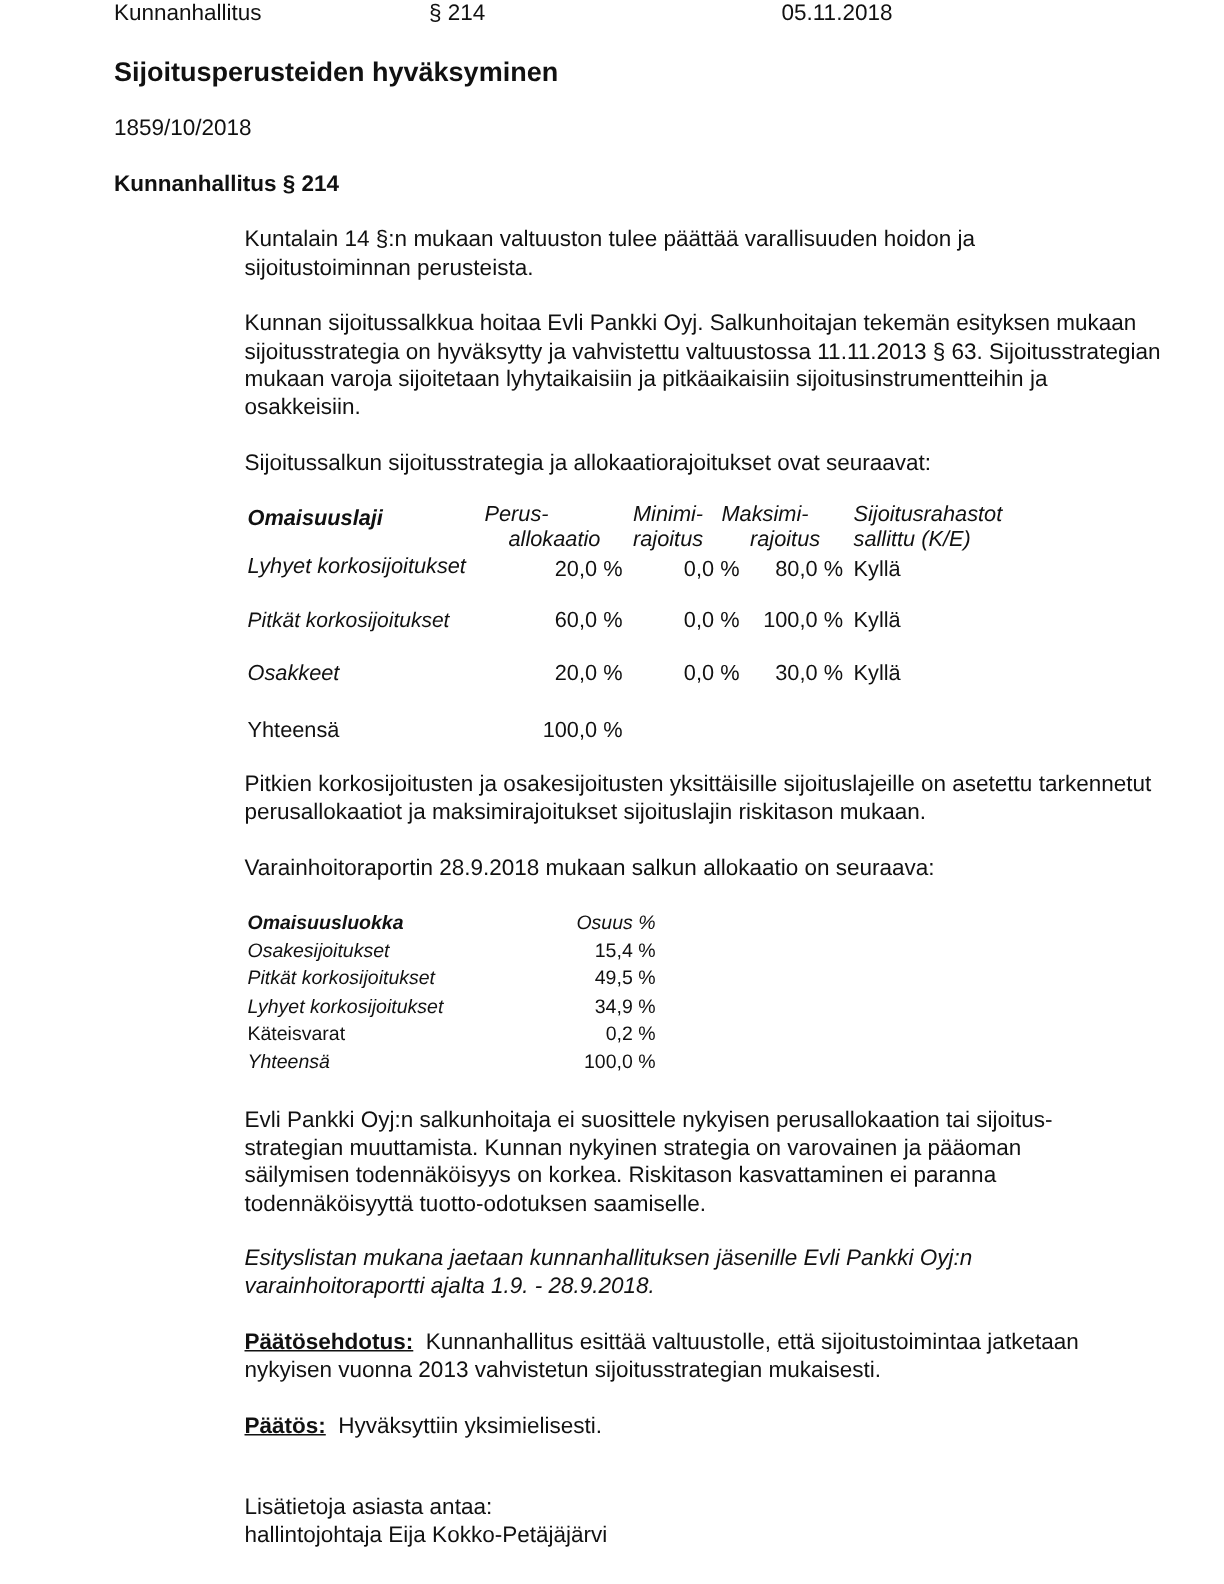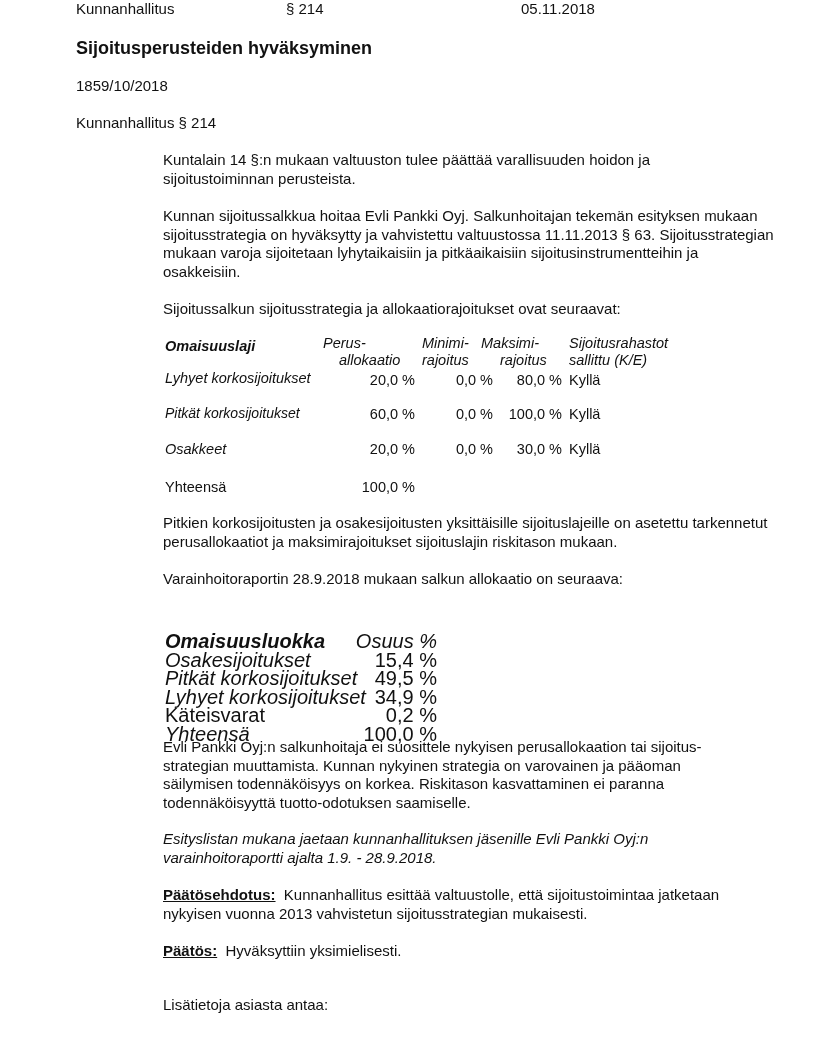--- a/index.html
+++ b/index.html
@@ -12,36 +12,36 @@
   .hdr { top: 0px; font-size: 15px; }
   .title { left: 76px; top: 38px; font-size: 18px; font-weight: bold; line-height: 20px; }
   .para { position: absolute; left: 163px; width: 610px; line-height: 18.5px; font-size: 15px; }
   .para p { margin: 0; }
   .italic { font-style: italic; }
   .bold-italic { font-weight: bold; font-style: italic; }
   .r { text-align: right; }
   .u-bold { font-weight: bold; text-decoration: underline; }
   .tbl1 { position: absolute; left: 165px; top: 335px; width: 520px; height: 170px; font-size: 14.5px; }
   .tbl1 .cell { position: absolute; white-space: nowrap; line-height: 16px; }
-  .tbl2 { position: absolute; left: 165px; top: 632px; width: 280px; font-size: 20px; }
+  .tbl2 { position: absolute; left: 165px; top: 606px; width: 280px; font-size: 13px; }
   .tbl2 .row { position: relative; height: 18.5px; line-height: 18.5px; }
   .tbl2 .name { position: absolute; left: 0; }
   .tbl2 .val { position: absolute; right: 8px; text-align: right; }
 </style>
 </head>
 <body>
 
 <div class="abs hdr" style="left:76px;">Kunnanhallitus</div>
 <div class="abs hdr" style="left:286px;">§ 214</div>
 <div class="abs hdr" style="left:521px;">05.11.2018</div>
 
 <div class="abs title">Sijoitusperusteiden hyväksyminen</div>
 
 <div class="abs" style="left:76px; top:77px;">1859/10/2018</div>
-<div class="abs" style="left:76px; top:114px;">Kunnanhallitus § 214</div>
+<div class="abs" style="left:76px; top:114px;font-weight:bold;">Kunnanhallitus § 214</div>
 
 <div class="para" style="top:151px; width:560px;">
   <p>Kuntalain 14 §:n mukaan valtuuston tulee päättää varallisuuden hoidon ja sijoitustoiminnan perusteista.</p>
 </div>
 
 <div class="para" style="top:207px; width:615px;">
   <p>Kunnan sijoitussalkkua hoitaa Evli Pankki Oyj. Salkunhoitajan tekemän esityksen mukaan sijoitusstrategia on hyväksytty ja vahvistettu valtuustossa 11.11.2013 § 63. Sijoitusstrategian mukaan varoja sijoitetaan lyhytaikaisiin ja pitkäaikaisiin sijoitusinstrumentteihin ja osakkeisiin.</p>
 </div>
 
 <div class="para" style="top:300px;">
@@ -127,13 +127,14 @@
 <div class="para" style="top:886px; width:570px;">
   <p><span class="u-bold">Päätösehdotus:</span>&nbsp;&nbsp;<span>Kunnanhallitus esittää valtuustolle, että sijoitustoimintaa jatketaan nykyisen vuonna 2013 vahvistetun sijoitusstrategian mukaisesti.</span></p>
 </div>
 
 <div class="para" style="top:942px;">
   <p><span class="u-bold">Päätös:</span>&nbsp;&nbsp;<span>Hyväksyttiin yksimielisesti.</span></p>
 </div>
 
 <div class="para" style="top:996px;">
   <p>Lisätietoja asiasta antaa:</p>
+  <p>hallintojohtaja Eija Kokko-Petäjäjärvi</p>
 </div>
 
 </body></html>

